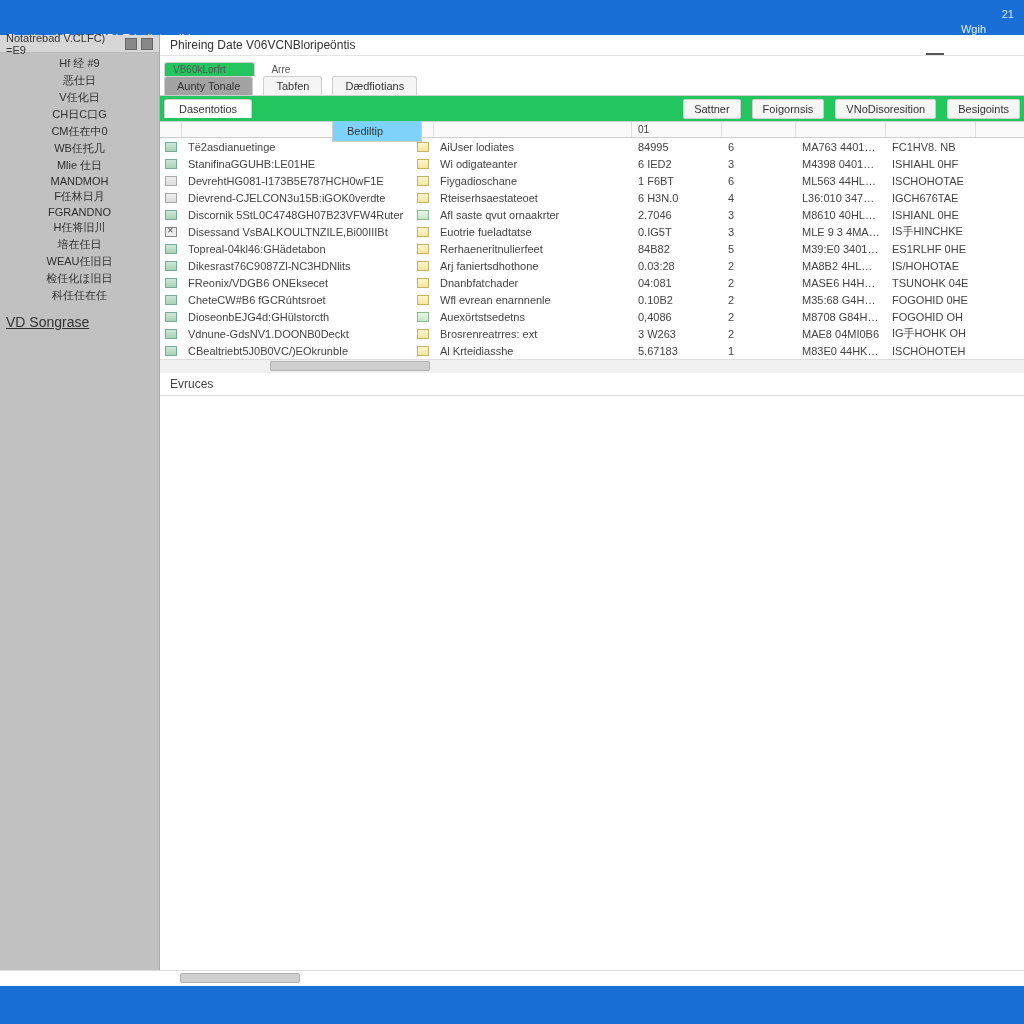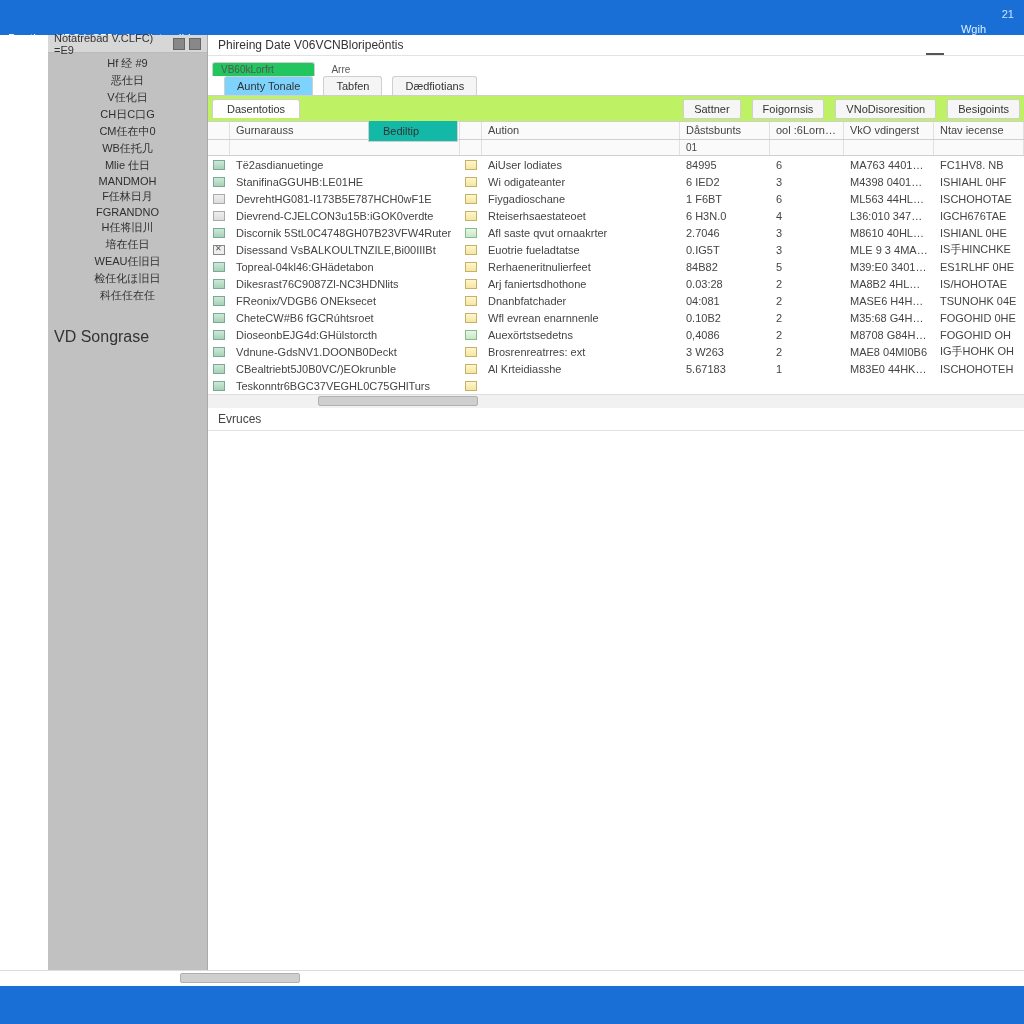--- a/index.html
+++ b/index.html
@@ -5,49 +5,49 @@
   * { box-sizing: border-box; }
   html, body { margin:0; padding:0; font-family: "Segoe UI", Arial, sans-serif; height:100%; }
   body { width:1024px; height:1024px; overflow:hidden; display:flex; flex-direction:column; font-size:12px; color:#333; background:#fff;}
   
   .titlebar { background:#1a6fd6; color:#fff; height:35px; display:flex; flex-direction:column; padding:2px 8px; justify-content:center;}
   .titlebar .t1 { font-size:11px; line-height:13px;}
   .titlebar .t2 { font-size:12px; line-height:15px;margin-top:44px;}
   .titlebar-right { position:absolute; right:10px; top:8px; color:#cce4ff; font-size:11px;}
   .titlebar-right2 { position:absolute; right:38px; top:23px; color:#dff0ff; font-size:11px;}
   
-  .main { flex:1; display:flex; min-height:0;padding-left:48px; }
+  .main { flex:1; display:flex; min-height:0; }
   
   .sidebar { width:160px; background:#c1c1c1; display:flex; flex-direction:column; border-right:1px solid #aaa;}
   .sidebar-header { background:#d7d7d7; border-bottom:1px solid #bbb; padding:2px 6px; font-size:11px; color:#333; display:flex; align-items:center; height:18px;}
   .sidebar-header .spacer { flex:1; }
   .sidebar-icons { display:flex; gap:4px;}
   .sidebar-icons .ico { width:12px; height:12px; background:#888; border:1px solid #666;}
   .side-items { padding:2px 4px 8px 4px;text-align:center; }
   .side-item { font-size:11px; color:#2f2f2f; padding:1px 2px; white-space:nowrap; overflow:hidden; text-overflow:ellipsis; cursor:pointer;}
-  .side-section { margin-top:14px; padding:2px 6px; font-size:16px; color:#333;}
+  .side-section { padding:2px 6px; font-size:14px; color:#333;text-decoration:underline;}
   
   .content { flex:1; display:flex; flex-direction:column; min-width:0; background:#fff;}
   .crumb { padding:3px 10px; font-size:12px; color:#333; border-bottom:1px solid #e3e3e3;}
   
   .tabs { display:flex; align-items:flex-end; border-bottom:1px solid #cfcfcf; padding:0 4px; height:40px; position:relative;}
   .tabcol { display:flex; flex-direction:column;}
   .tab-small { font-size:10px; color:#555; padding:1px 8px;}
   .tab { font-size:11px; padding:3px 12px; border:1px solid #cfcfcf; border-bottom:none; background:#f5f5f5; margin-right:2px; border-radius:3px 3px 0 0; cursor:pointer;}
-  .tab.active { background:#7dd3fc; position:relative; z-index:2;margin-left:12px;}
+  .tab.active { background:#a3a3a3; position:relative; z-index:2;}
   .tab2row { margin-left:8px;}
   
-  .subtabs { display:flex; align-items:center; border-bottom:1px solid #cfcfcf; padding:0 4px; height:26px; background:#bef264;}
+  .subtabs { display:flex; align-items:center; border-bottom:1px solid #cfcfcf; padding:0 4px; height:26px; background:#22c55e;}
   .subtab { font-size:11px; padding:3px 14px; border:1px solid #cfcfcf; border-radius:3px 3px 0 0; background:#f6f6f6; margin-right:2px; cursor:pointer; border-bottom:none;}
   .subtab.active { background:#fff;}
   .subtab-right { margin-left:auto; display:flex; gap:11px;}
   .rightbtn { font-size:11px; padding:3px 10px; border:1px solid #cfcfcf; background:#f6f6f6; cursor:pointer; border-radius:2px;}
   
   .innerwrap { position:relative; display:flex; flex-direction:column; flex:1; min-height:0;}
-  .popup-tab { position:absolute; left:160px; top:-1px; background:#14b8a6; border:1px solid #cfcfcf; border-top:none; padding:4px 38px 4px 14px; font-size:11px; z-index:5;}
+  .popup-tab { position:absolute; left:172px; top:-1px; background:#7dd3fc; border:1px solid #cfcfcf; border-top:none; padding:4px 38px 4px 14px; font-size:11px; z-index:5;}
   
   .colhead { display:flex; border-bottom:1px solid #cfcfcf; height:18px; background:#fafafa; font-size:11px; color:#444;}
   .colhead .hcell { border-right:1px solid #e0e0e0; padding:2px 6px; white-space:nowrap; overflow:hidden; text-overflow:ellipsis;}
   .c-icon{width:22px;} .c-name{flex:0 0 230px;} .c-aicon{width:22px;} .c-author{flex:0 0 198px;} .c-dist{flex:0 0 90px; text-align:left;} .c-sol{flex:0 0 74px; text-align:left;} .c-vk{flex:0 0 90px;} .c-nav{flex:0 0 90px;}
   .rows { overflow:hidden; }
   .row { display:flex; height:17px; font-size:11px; color:#444; align-items:center;}
   .row .cell { padding:1px 6px; white-space:nowrap; overflow:hidden; text-overflow:ellipsis;}
   .row .ic { width:22px; display:flex; justify-content:center;}
   .row .ic .sq { width:12px; height:10px; border:1px solid #7a9; background:linear-gradient(#cfe8d8,#a7d2b5);}
   .row .ic.alt .sq { border-color:#aaa; background:linear-gradient(#eee,#ddd);}
@@ -130,30 +130,20 @@
           <div class="rightbtn">Sattner</div>
           <div class="rightbtn">Foigornsis</div>
           <div class="rightbtn">VNoDisoresition</div>
           <div class="rightbtn">Besigoints</div>
         </div>
     </div>
 
     <div class="innerwrap">
       <div class="popup-tab">Bediltip</div>
 
-      <div class="colhead">
-        <div class="hcell c-icon"></div>
-        <div class="hcell c-name">Gurnarauss</div>
-        <div class="hcell c-aicon"></div>
-        <div class="hcell c-author">Aution</div>
-        <div class="hcell c-dist">Dåstsbunts</div>
-        <div class="hcell c-sol">ool :6Lorneas</div>
-        <div class="hcell c-vk">VkO vdingerst</div>
-        <div class="hcell c-nav">Ntav iecense</div>
-      </div>
       <div class="colhead" style="height:16px; font-size:10px;">
         <div class="hcell c-icon"></div>
         <div class="hcell c-name"></div>
         <div class="hcell c-aicon"></div>
         <div class="hcell c-author"></div>
         <div class="hcell c-dist">01</div>
         <div class="hcell c-sol"></div>
         <div class="hcell c-vk"></div>
         <div class="hcell c-nav"></div>
       </div>
@@ -334,34 +324,20 @@
             <div class="cell c-name">CBealtriebt5J0B0VC/)EOkrunbIe</div>
             <div class="aic">
               <div class="sq2"></div>
             </div>
             <div class="cell c-author">Al Krteidiasshe</div>
             <div class="cell c-dist">5.67183</div>
             <div class="cell c-sol">1</div>
             <div class="cell c-vk">M83E0 44HK306</div>
             <div class="cell c-nav">ISCHOHOTEH</div>
           </div>
-          <div class="row">
-            <div class="ic">
-              <div class="sq"></div>
-            </div>
-            <div class="cell c-name">Teskonntr6BGC37VEGHL0C75GHlTurs</div>
-            <div class="aic">
-              <div class="sq2"></div>
-            </div>
-            <div class="cell c-author"></div>
-            <div class="cell c-dist"></div>
-            <div class="cell c-sol"></div>
-            <div class="cell c-vk"></div>
-            <div class="cell c-nav"></div>
-          </div>
         </div>
 
       <div class="hscroll">
         <div class="thumb" style="left:110px; width:160px;"></div>
       </div>
 
       <div class="details-head">Evruces</div>
       <div class="details-body"></div>
     </div>
   </div>

